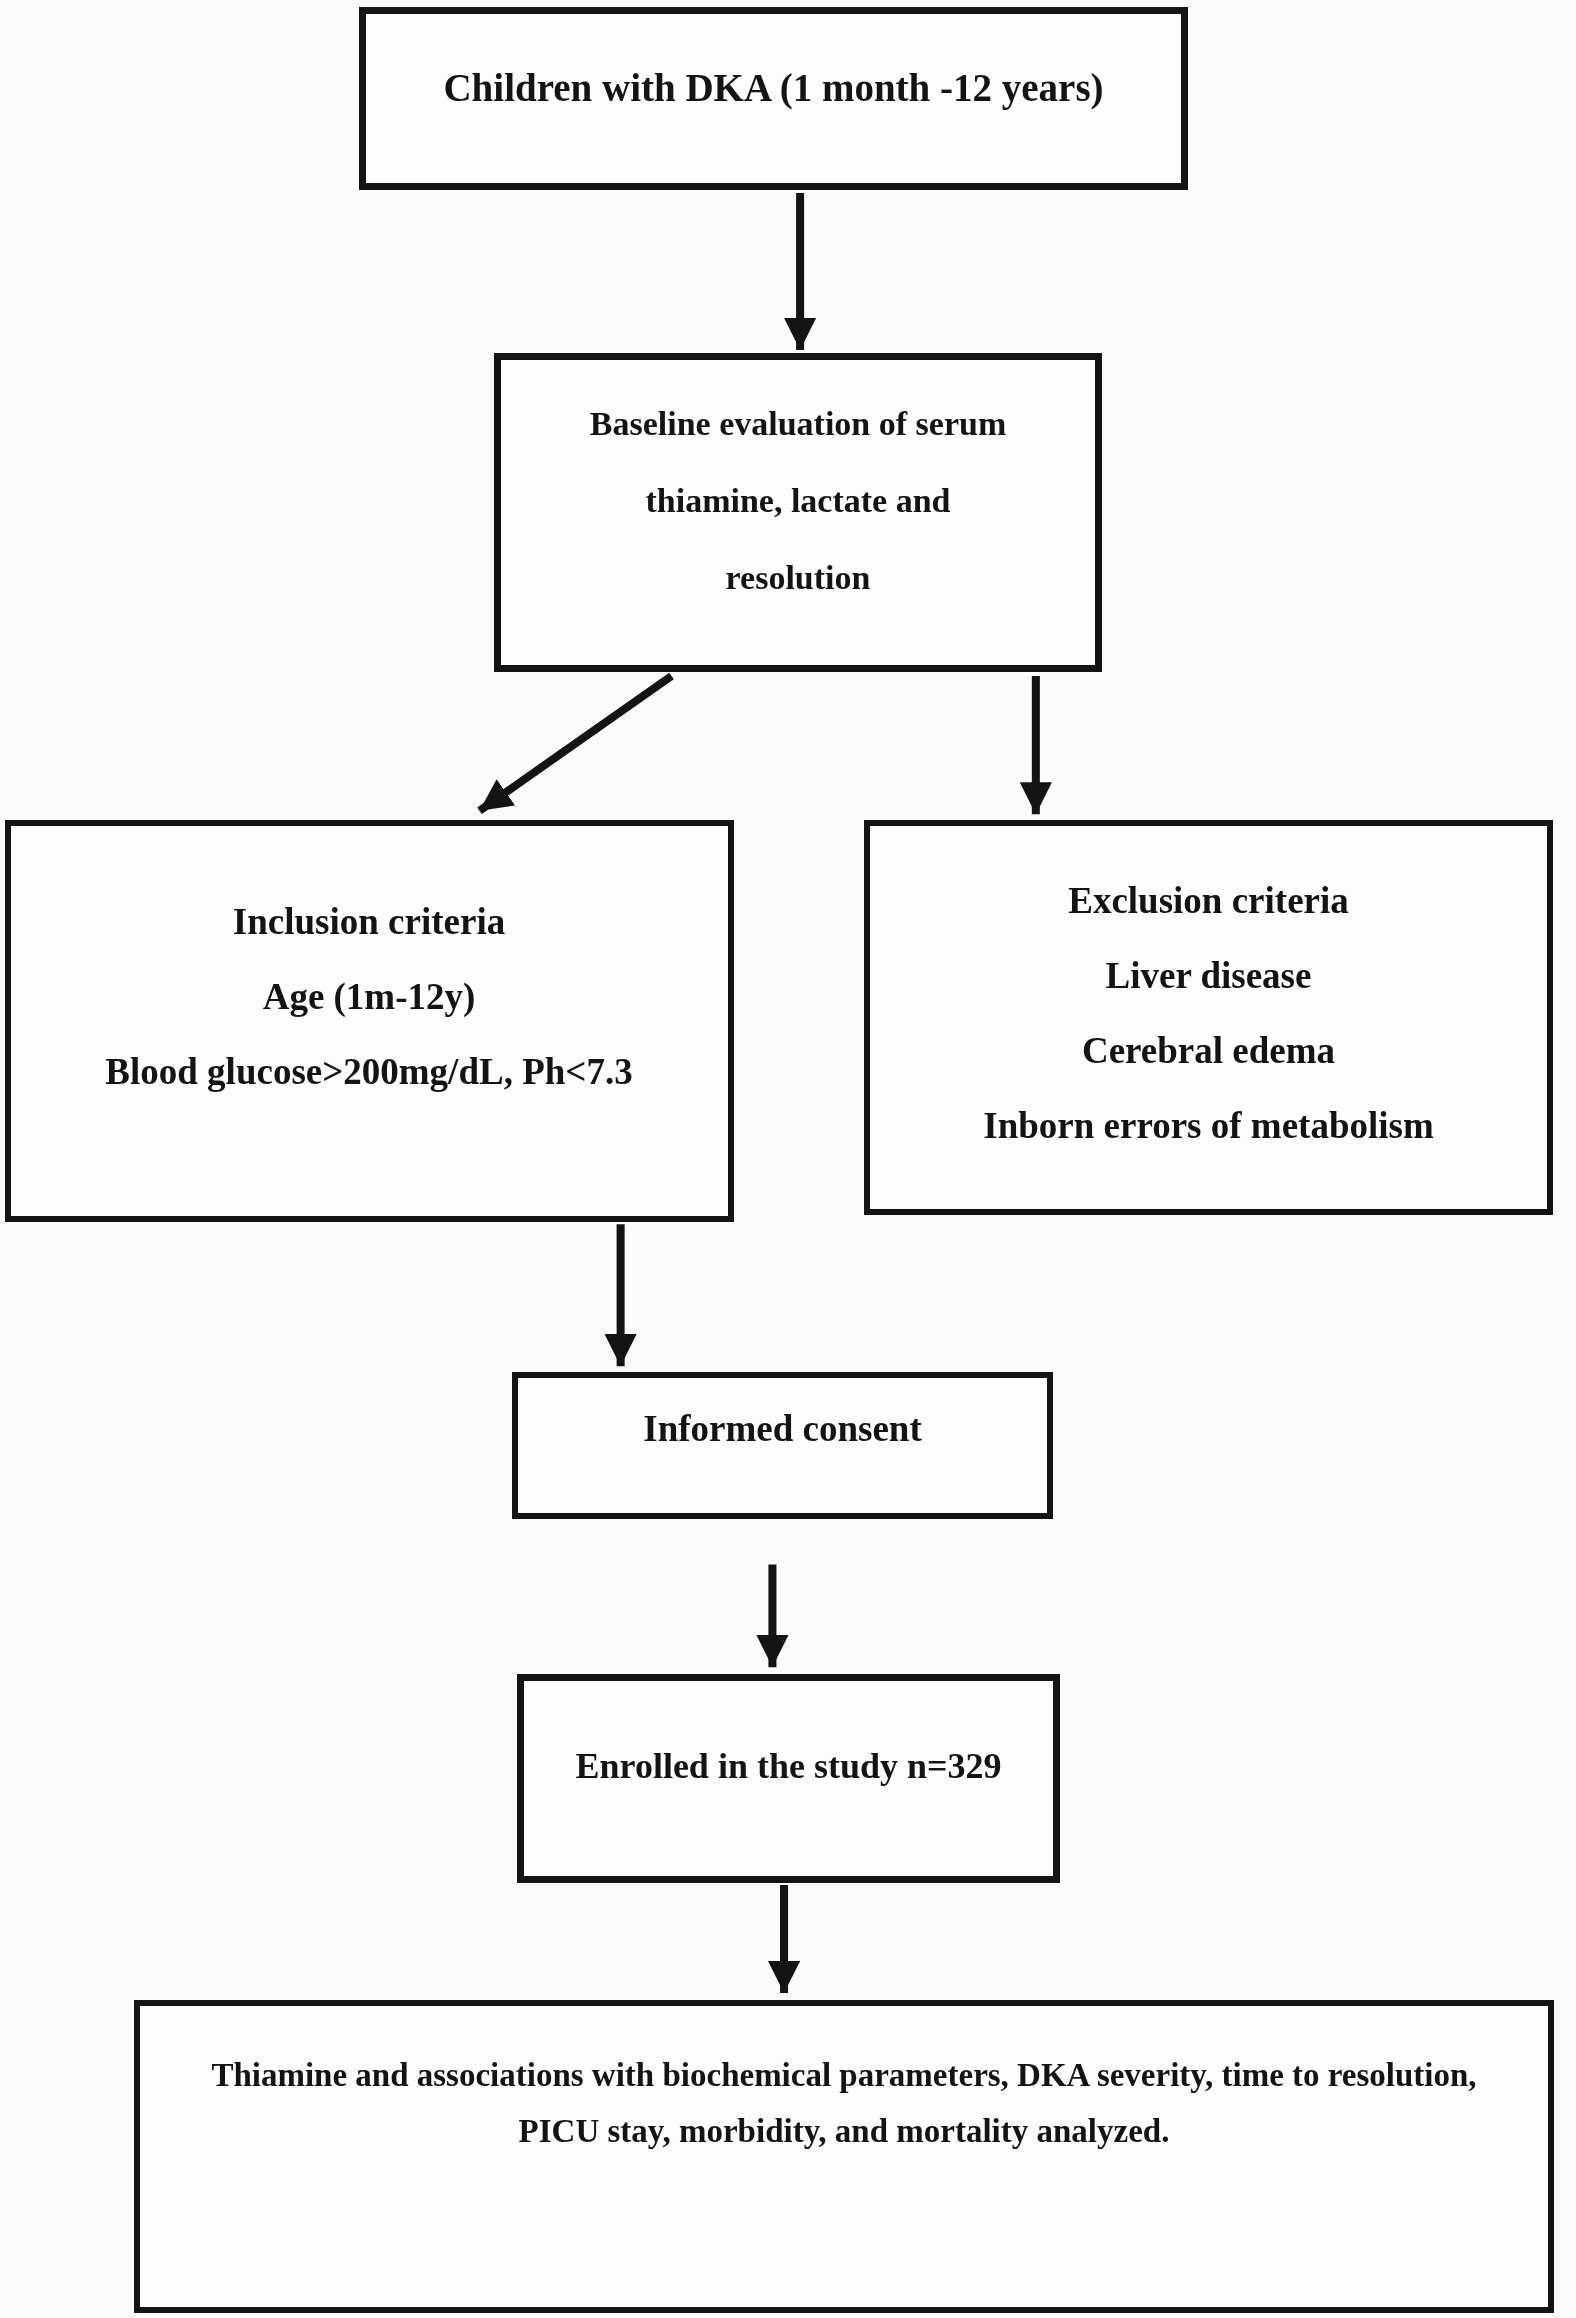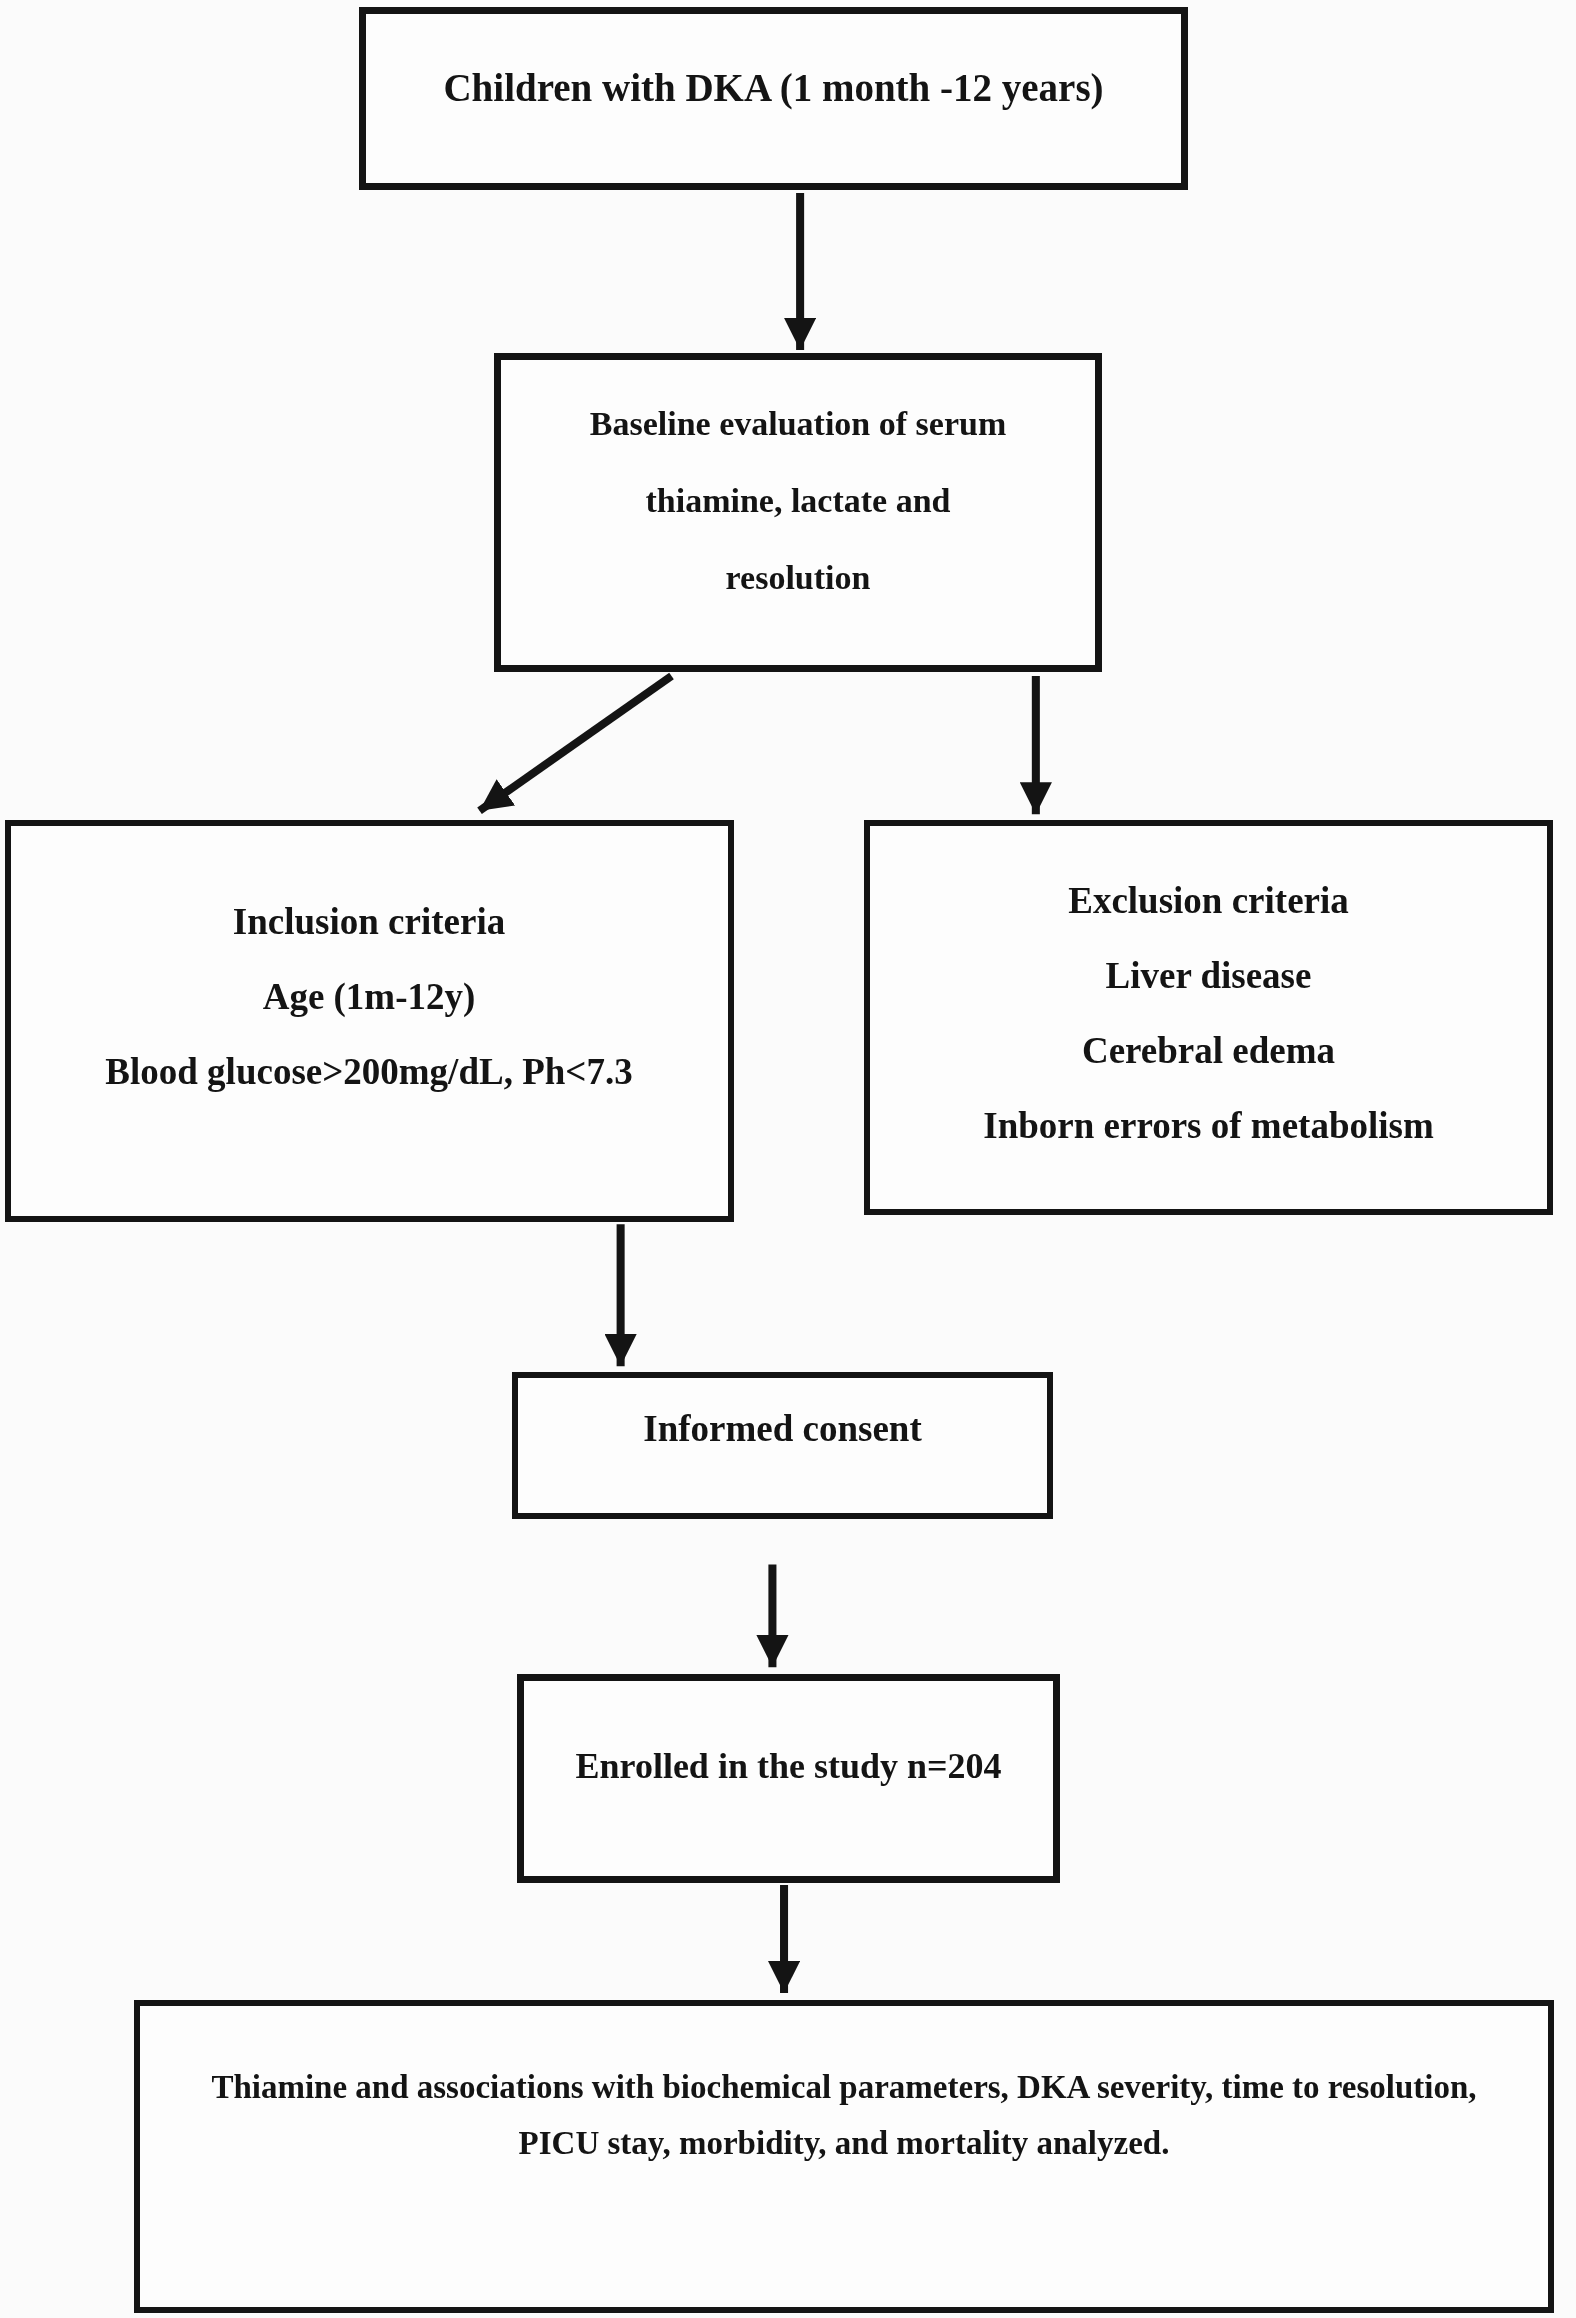--- a/index.html
+++ b/index.html
@@ -18,21 +18,21 @@
   }
   .serif { font-family:"Liberation Serif", serif; font-weight:700; }
   .sans  { font-family:Liberation Serif, serif; font-weight:700;gap:20px; }
 
   #population { left:359px; top:7.1px;    width:829px; height:183px; border-width:7.1px; padding-bottom:23px; font-size:39px; }
   #baseline   { left:494px; top:353px;  width:608px; height:319px; border-width:7.1px; padding-bottom:25px; font-size:34px; line-height:57px; }
   #inclusion  { left:4.5px;   top:820px;  width:729px; height:402px; padding-bottom:50px; font-size:37px; line-height:45px; }
   #exclusion  { left:864px; top:820px;  width:689px; height:395px; padding-bottom:9px; font-size:37px; line-height:45px; }
   #consent    { left:512px; top:1372px; width:541px; height:147px; padding-bottom:34px; font-size:37px; }
   #enrolled   { left:517px; top:1674px; width:543px; height:209px; border-width:7.1px; padding-bottom:25px; font-size:36px; }
-  #analysis   { left:134px; top:2000px; width:1420px; height:313px; justify-content:flex-start; padding-top:53px; font-size:33px; line-height:56px; }
+  #analysis   { left:134px; top:2000px; width:1420px; height:313px; justify-content:flex-start; padding-top:41px; font-size:33px; line-height:56px; }
 
   #inclusion .item, #exclusion .item { margin-top:30px; }
   #inclusion .item { max-width:661px; }
   #analysis .label { max-width:1339px; }
 </style>
 </head>
 <body>
 
 <div class="canvas">
 
@@ -71,21 +71,21 @@
     <div class="item">Liver disease</div>
     <div class="item">Cerebral edema</div>
     <div class="item">Inborn errors of metabolism</div>
   </div>
 
   <div class="box serif" id="consent">
     <div class="label">Informed consent</div>
   </div>
 
   <div class="box sans" id="enrolled">
-    <div class="label">Enrolled in the study n=204</div>
+    <div class="label">Enrolled in the study n=329</div>
   </div>
 
   <div class="box sans" id="analysis">
     <div class="label">Thiamine and associations with biochemical parameters, DKA severity, time to resolution, PICU stay, morbidity, and mortality analyzed.</div>
   </div>
 
 </div>
 
 
 </body></html>

